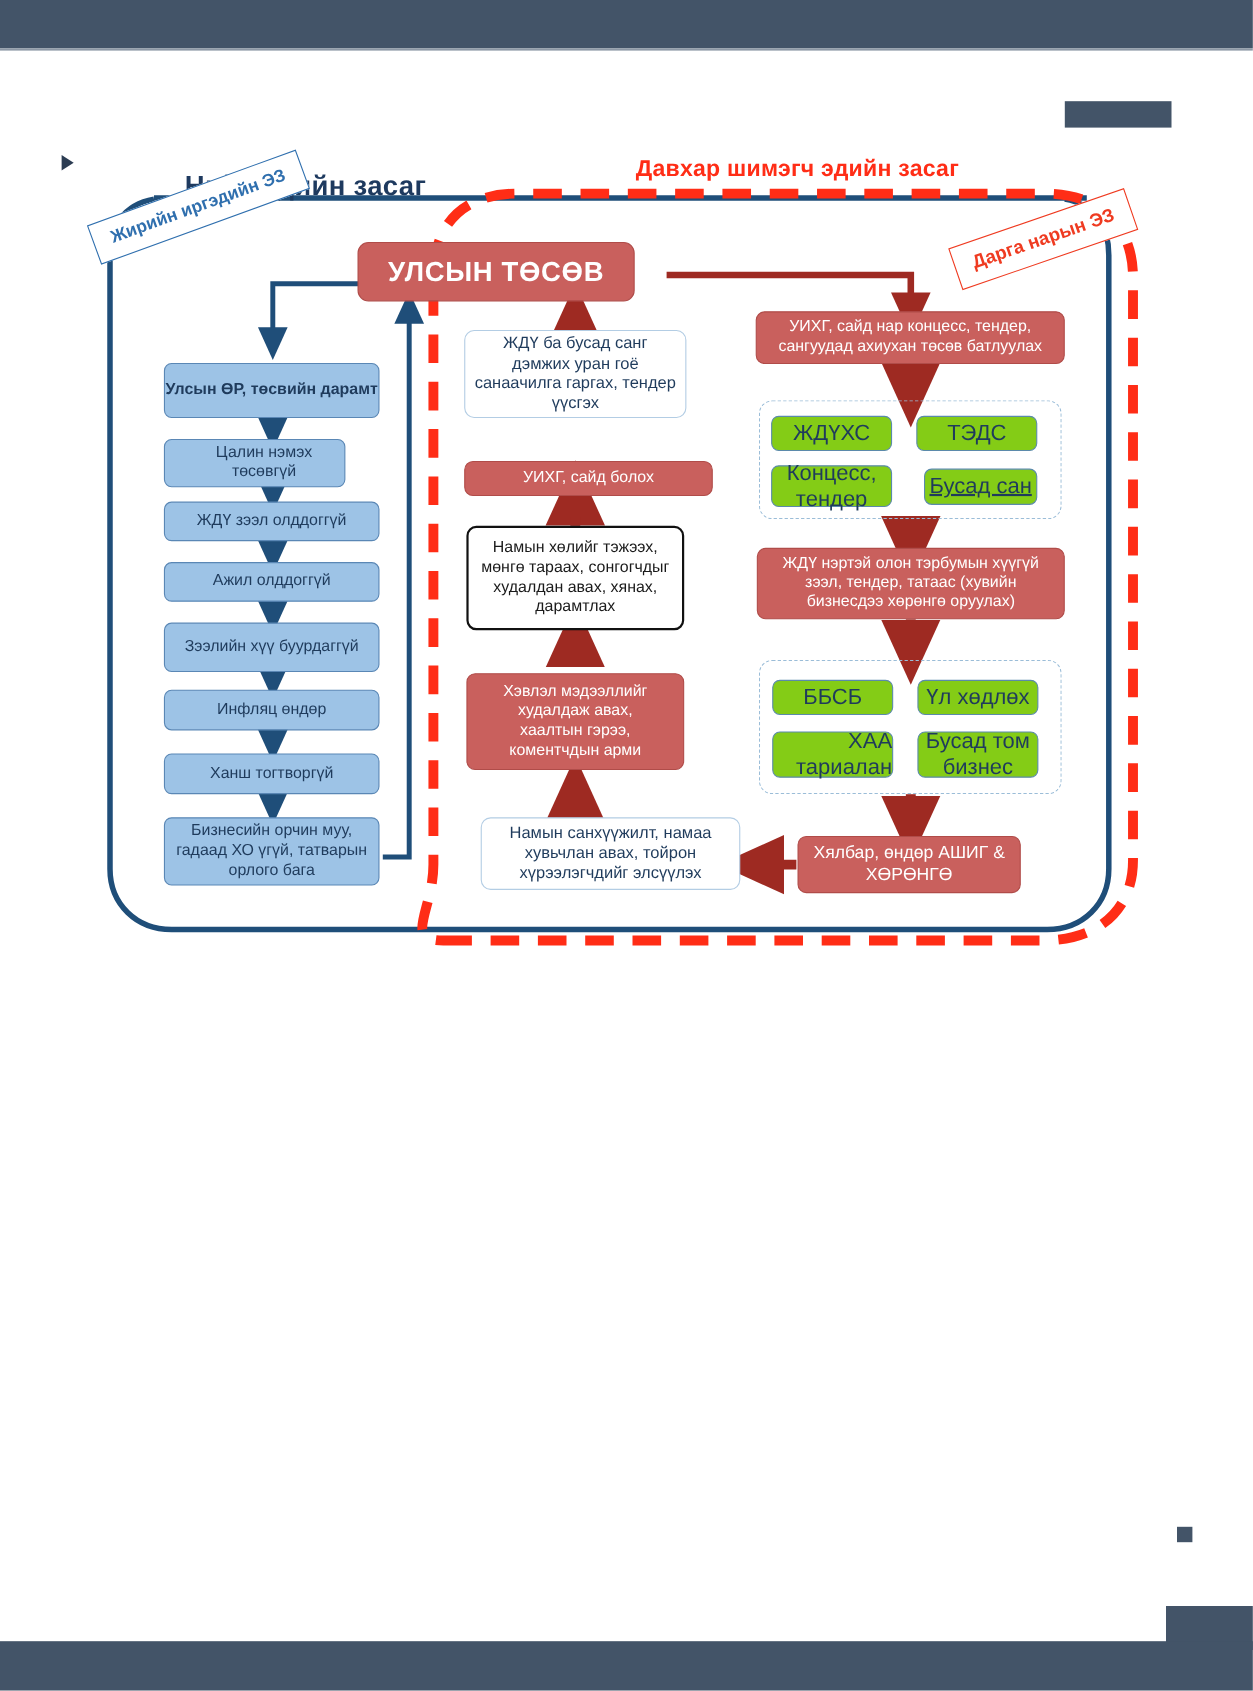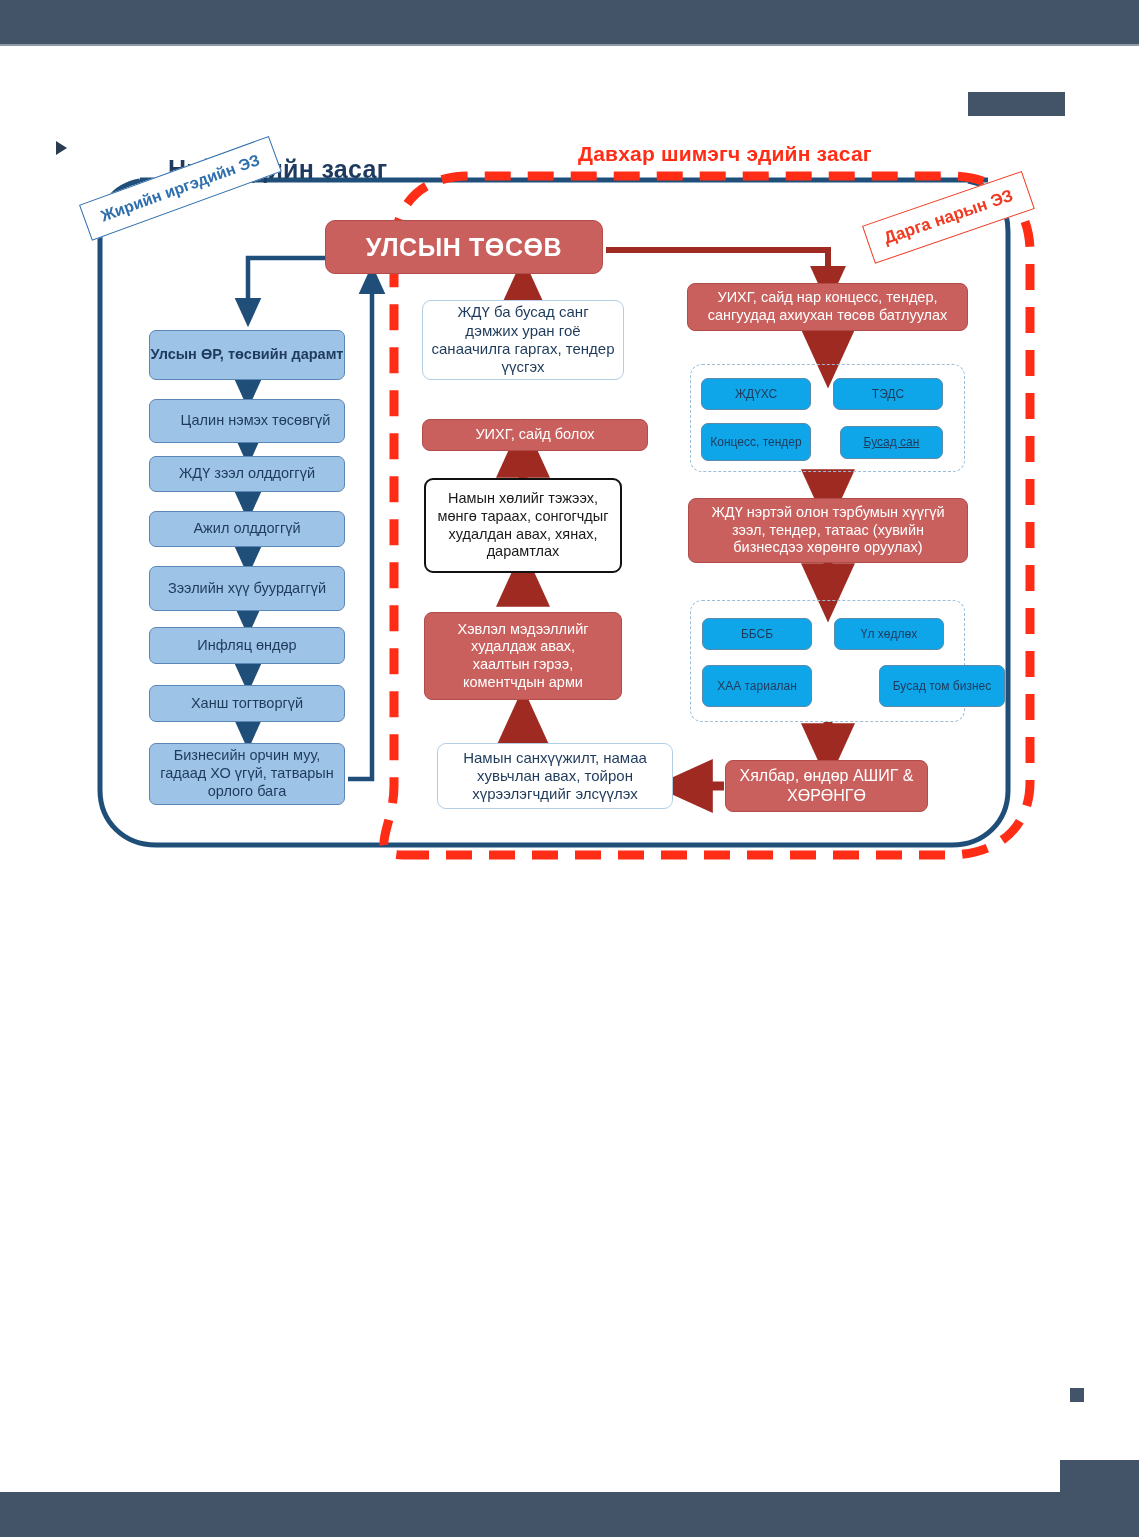--- a/index.html
+++ b/index.html
@@ -29,22 +29,22 @@
   .tag-red{left:862px;top:226px;border:1.8px solid #ef3b21;color:#ef3b21;font-size:17px;
        padding:9px 16px;transform:rotate(-19deg);transform-origin:left top;}
 
   .box{position:absolute;box-sizing:border-box;display:flex;align-items:center;
        justify-content:center;text-align:center;line-height:1.22;}
 
   .blue-box{background:#9dc3e6;border:1.2px solid #5a87b5;border-radius:7px;
        color:#1f3b5c;font-size:14.5px;}
   .white-blue-box{background:#ffffff;border:1.2px solid #b3cde4;border-radius:9px;
        color:#1f3b5c;font-size:15px;}
-  .sm-box{background:#0ea5e9;border:1.3px solid #5b8aab;border-radius:7px;
-       color:#1f3b5c;font-size:12px;}
+  .sm-box{background:#84cc16;border:1.3px solid #5b8aab;border-radius:7px;
+       color:#1f3b5c;font-size:20px;}
   .red-box{background:#c9605d;border:1px solid #b04c49;border-radius:8px;
        color:#ffffff;font-size:14.5px;}
   .red-title{background:#c9605d;border:1px solid #b04c49;border-radius:10px;
        color:#ffffff;font-size:25px;font-weight:bold;letter-spacing:.6px;}
   .black-box{background:#ffffff;border:2.4px solid #111111;border-radius:9px;
        color:#1a1a1a;font-size:14.5px;}
 
   .dash-group{position:absolute;box-sizing:border-box;border:1.6px dashed #9bbdd8;border-radius:12px;}
 
   svg.overlay{position:absolute;left:0;top:0;width:1139px;height:900px;overflow:visible;}
@@ -105,24 +105,24 @@
 
     <path d="M724,786 L684,786" stroke="#9e2a22" stroke-width="9" fill="none" marker-end="url(#mr)"></path>
   </svg>
 
   <div class="hdr hdr-blue">Нийт эдийн засаг</div>
   <div class="hdr hdr-red">Давхар шимэгч эдийн засаг</div>
 
   <div class="tag tag-blue">Жирийн иргэдийн ЭЗ</div>
   <div class="tag tag-red">Дарга нарын ЭЗ</div>
 
-  <div class="box red-title" style="left:325px;top:220px;width:278px;height:54px;">УЛСЫН ТӨСӨВ</div>
+  <div class="box red-title" style="left:325px;top:220px;width:252px;height:54px;">УЛСЫН ТӨСӨВ</div>
 
   <div class="box blue-box" style="left:149px;top:330px;width:196px;height:50px;font-weight:bold;">Улсын ӨР, төсвийн дарамт</div>
-  <div class="box blue-box" style="left:149px;top:399px;width:196px;height:44px;padding-left:17px;">Цалин нэмэх төсөвгүй</div>
+  <div class="box blue-box" style="left:149px;top:399px;width:165px;height:44px;padding-left:17px;">Цалин нэмэх төсөвгүй</div>
   <div class="box blue-box" style="left:149px;top:456px;width:196px;height:36px;">ЖДҮ зээл олддоггүй</div>
   <div class="box blue-box" style="left:149px;top:511px;width:196px;height:36px;">Ажил олддоггүй</div>
   <div class="box blue-box" style="left:149px;top:566px;width:196px;height:45px;">Зээлийн хүү буурдаггүй</div>
   <div class="box blue-box" style="left:149px;top:627px;width:196px;height:37px;">Инфляц өндөр</div>
   <div class="box blue-box" style="left:149px;top:685px;width:196px;height:37px;">Ханш тогтворгүй</div>
   <div class="box blue-box" style="left:149px;top:743px;width:196px;height:62px;">Бизнесийн орчин муу, гадаад ХО үгүй, татварын орлого бага</div>
 
   <div class="box white-blue-box" style="left:422px;top:300px;width:202px;height:80px;padding:0 8px;">ЖДҮ ба бусад санг дэмжих уран гоё санаачилга гаргах, тендер үүсгэх</div>
   <div class="box red-box" style="left:422px;top:419px;width:226px;height:32px;">УИХГ, сайд болох</div>
   <div class="box black-box" style="left:424px;top:478px;width:198px;height:95px;padding:0 8px;">Намын хөлийг тэжээх, мөнгө тараах, сонгогчдыг худалдан авах, хянах, дарамтлах</div>
@@ -136,21 +136,21 @@
   <div class="box sm-box" style="left:833px;top:378px;width:110px;height:32px;">ТЭДС</div>
   <div class="box sm-box" style="left:701px;top:423px;width:110px;height:38px;">Концесс, тендер</div>
   <div class="box sm-box" style="left:840px;top:426px;width:103px;height:33px;text-decoration:underline;">Бусад сан</div>
 
   <div class="box red-box" style="left:688px;top:498px;width:280px;height:65px;padding:0 8px;">ЖДҮ нэртэй олон тэрбумын хүүгүй зээл, тендер, татаас (хувийн бизнесдээ хөрөнгө оруулах)</div>
 
   <div class="dash-group" style="left:690px;top:600px;width:275px;height:122px;"></div>
   <div class="box sm-box" style="left:702px;top:618px;width:110px;height:32px;">ББСБ</div>
   <div class="box sm-box" style="left:834px;top:618px;width:110px;height:32px;">Үл хөдлөх</div>
   <div class="box sm-box" style="left:702px;top:665px;width:110px;height:42px;text-align:right;">ХАА тариалан</div>
-  <div class="box sm-box" style="left:834px;top:665px;width:126px;height:42px;margin-left:45px;">Бусад том бизнес</div>
+  <div class="box sm-box" style="left:834px;top:665px;width:110px;height:42px;">Бусад том бизнес</div>
 
   <div class="box red-box" style="left:725px;top:760px;width:203px;height:52px;font-size:16px;">Хялбар, өндөр АШИГ &amp; ХӨРӨНГӨ</div>
 
 </div>
 
 <div class="mini-sq"></div>
 <div class="bottombar-step"></div>
 <div class="bottombar"></div>
 
 </body></html>

